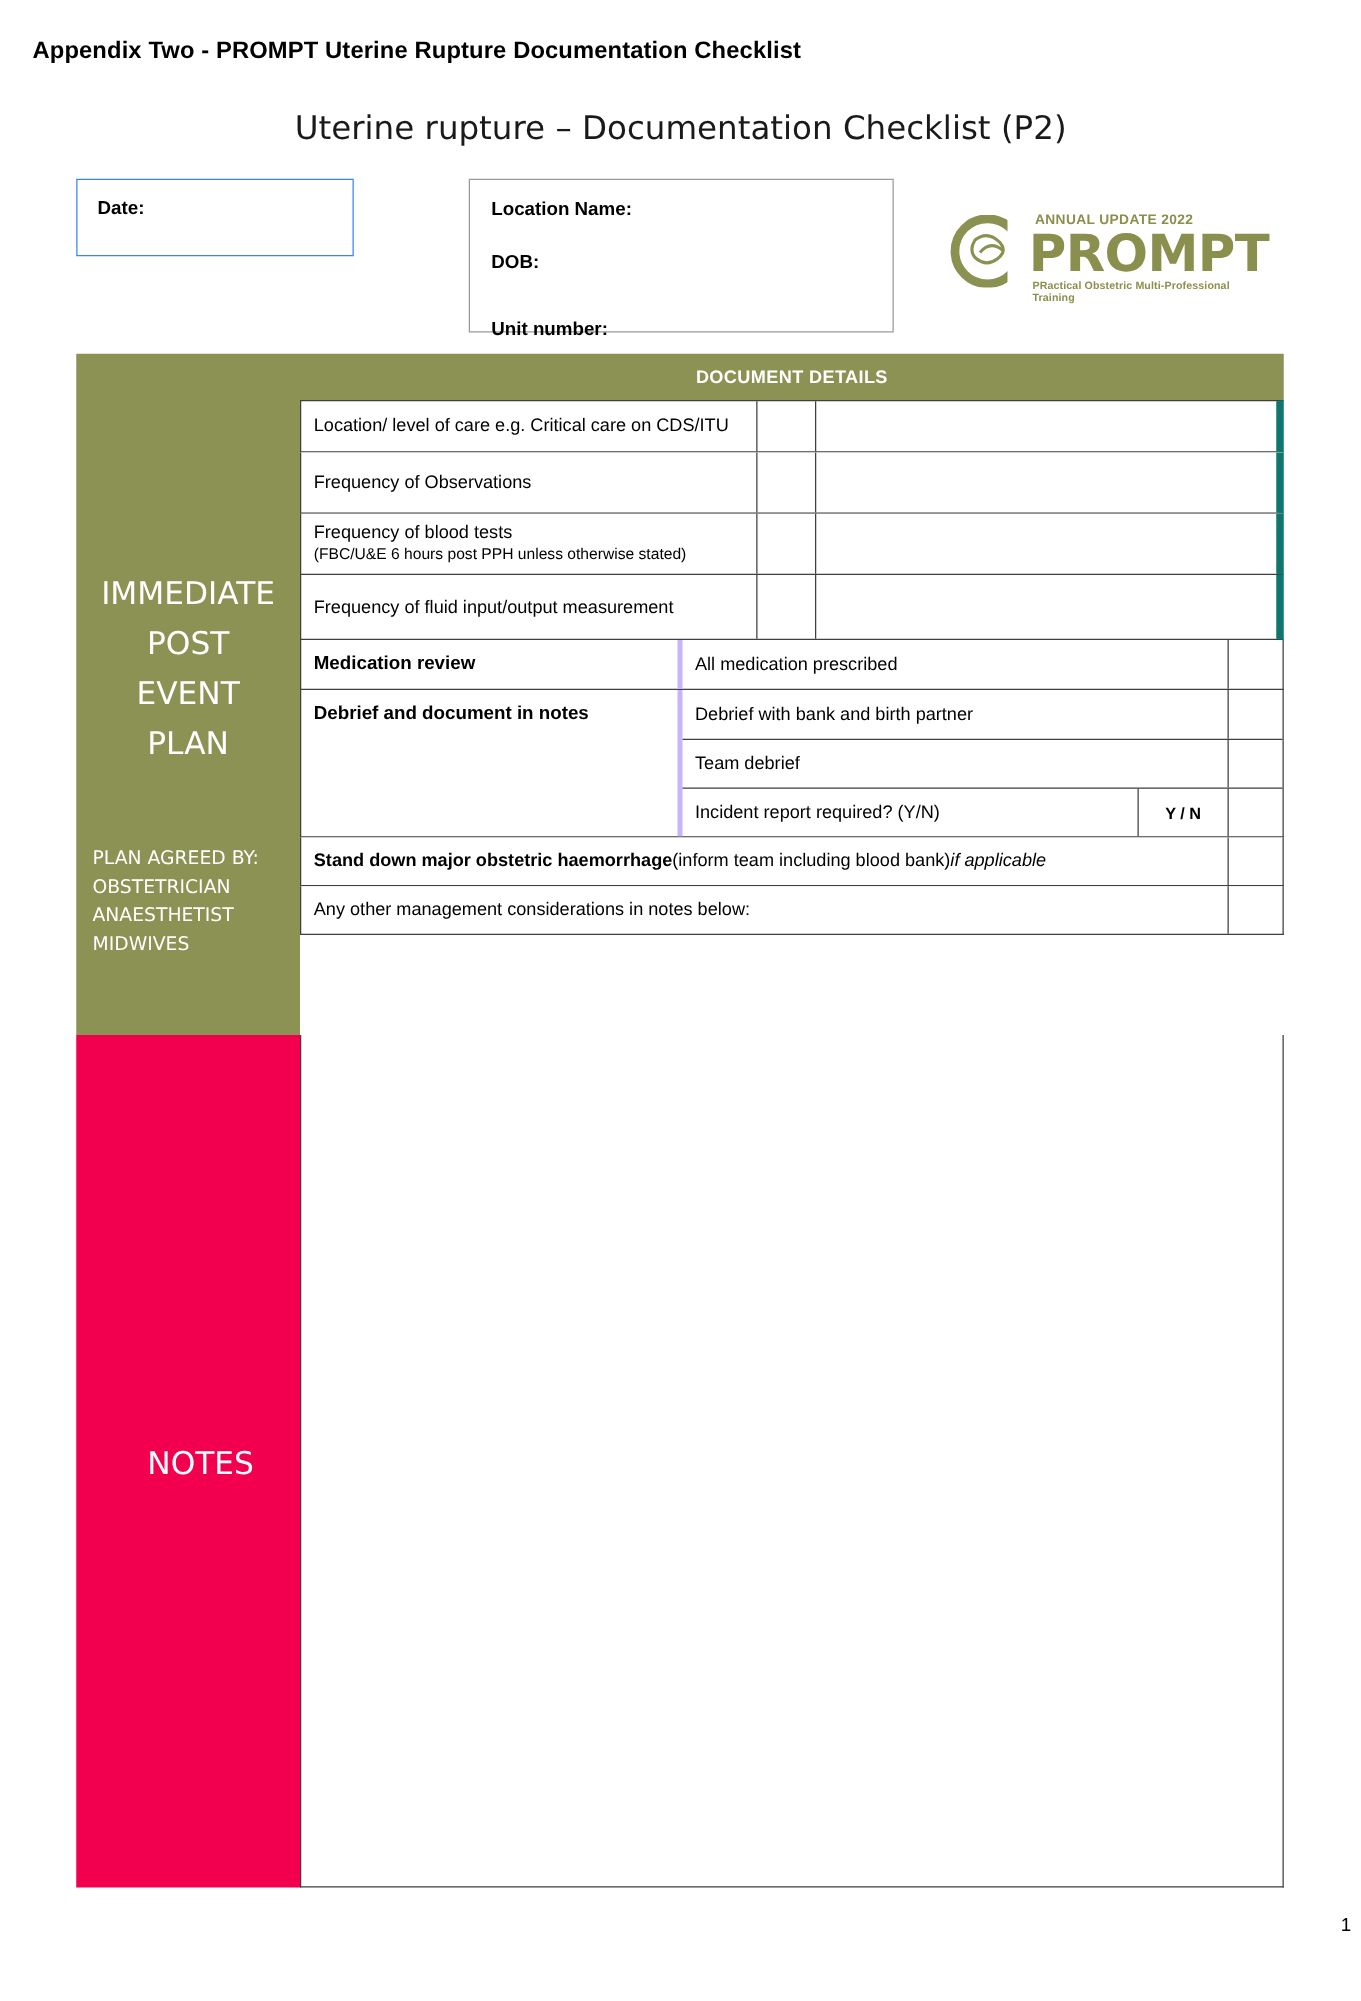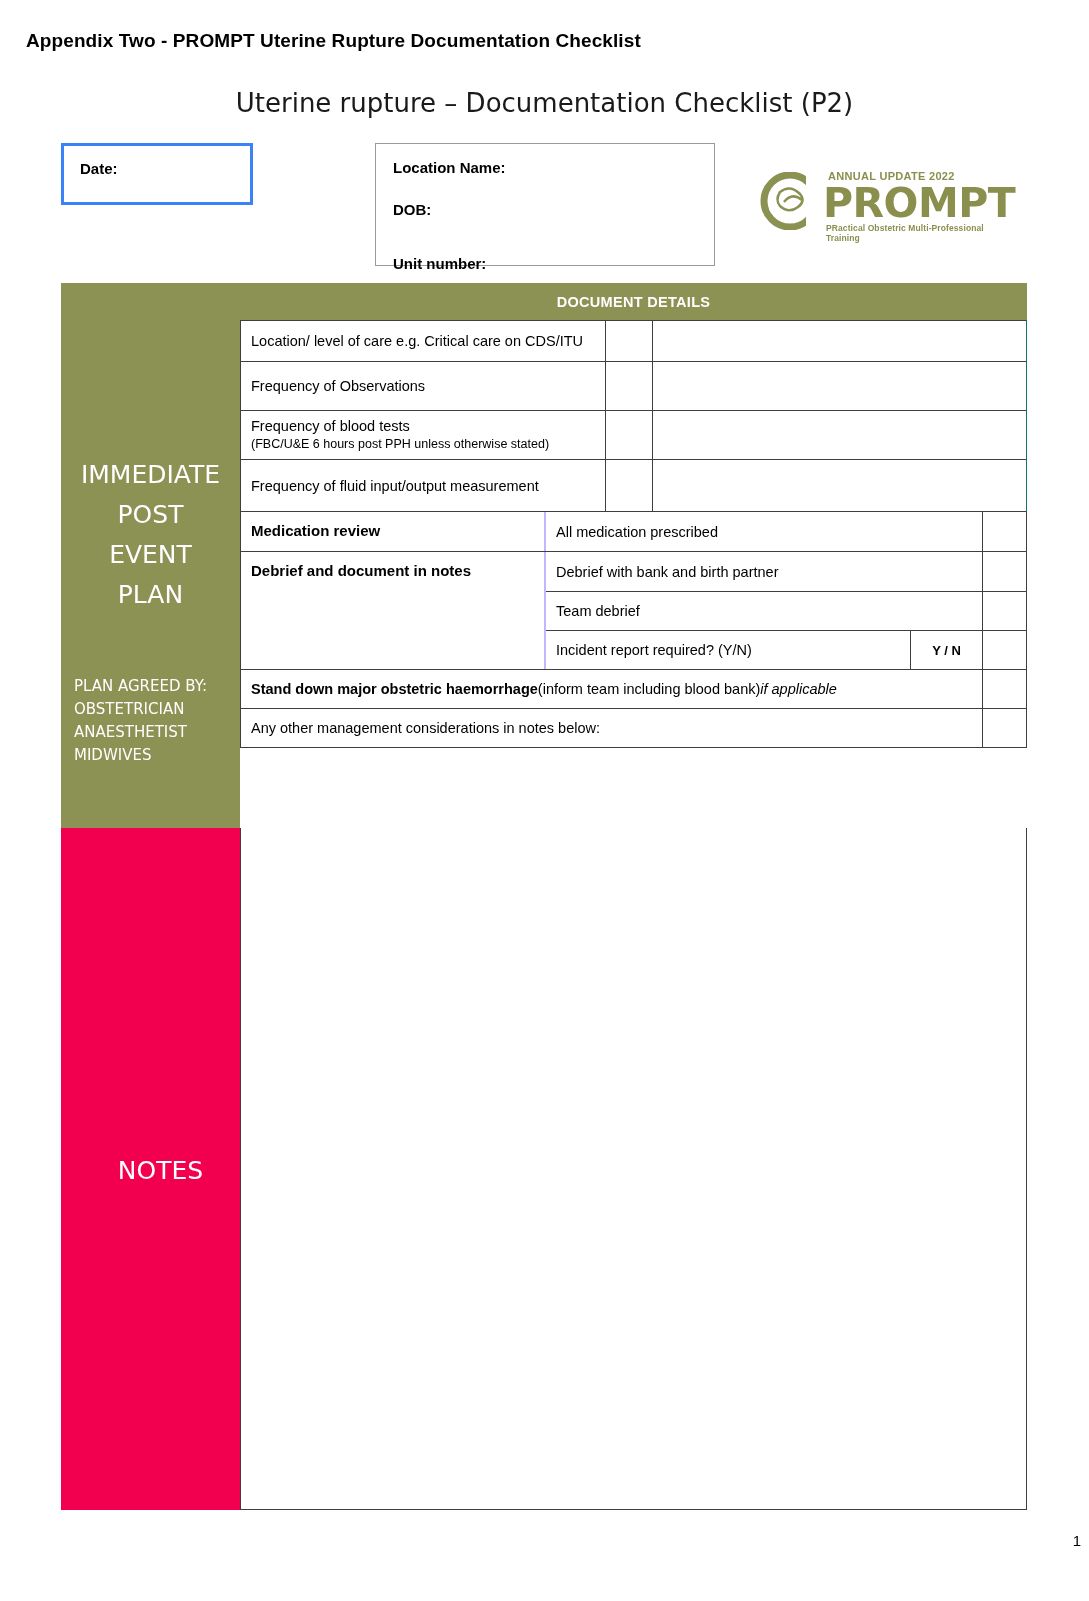--- a/index.html
+++ b/index.html
@@ -35,23 +35,23 @@
     font-family: "DejaVu Sans", sans-serif;
     font-weight: normal;
     color: #1a1a1a;
   }
 
   
   .date-box {
     position: absolute;
     left: 61px;
     top: 143px;
-    width: 192px;
+    width: 222px;
     height: 62px;
-    border: 3px solid #3b82f6;
+    border: 1px solid #3b82f6;
     box-sizing: border-box;
   }
   .date-box .lbl {
     position: absolute;
     left: 16px;
     top: 14px;
     font-size: 15px;
     font-weight: bold;
   }
   .patient-box {
@@ -191,21 +191,21 @@
 
   .rows {
     position: absolute;
     left: 179px;
     top: 37px;
     width: 787px;
   }
   .row {
     display: flex;
     border-left: 1px solid #3f3f3f;
-    border-right: 1px solid #0f766e;
+    border-right: 6px solid #0f766e;
     border-bottom: 1px solid #3f3f3f;
     box-sizing: border-box;
     background: #ffffff;
   }
   .row.first { border-top: 1px solid #3f3f3f; }
   .cell {
     box-sizing: border-box;
     padding: 8px 10px;
     font-size: 14.5px;
     display: flex;
@@ -231,21 +231,21 @@
   .grp {
     display: flex;
     border-left: 1px solid #3f3f3f;
     border-right: 1px solid #3f3f3f;
     border-bottom: 1px solid #3f3f3f;
     box-sizing: border-box;
     background: #ffffff;
   }
   .grp-label {
     width: 305px;
-    border-right: 2px solid #c4b5fd;
+    border-right: 4px solid #c4b5fd;
     padding: 10px 10px;
     font-size: 15px;
     font-weight: bold;
     box-sizing: border-box;
   }
   .grp-right { flex: 1; }
   .grp-row {
     display: flex;
     box-sizing: border-box;
     height: 39px;

